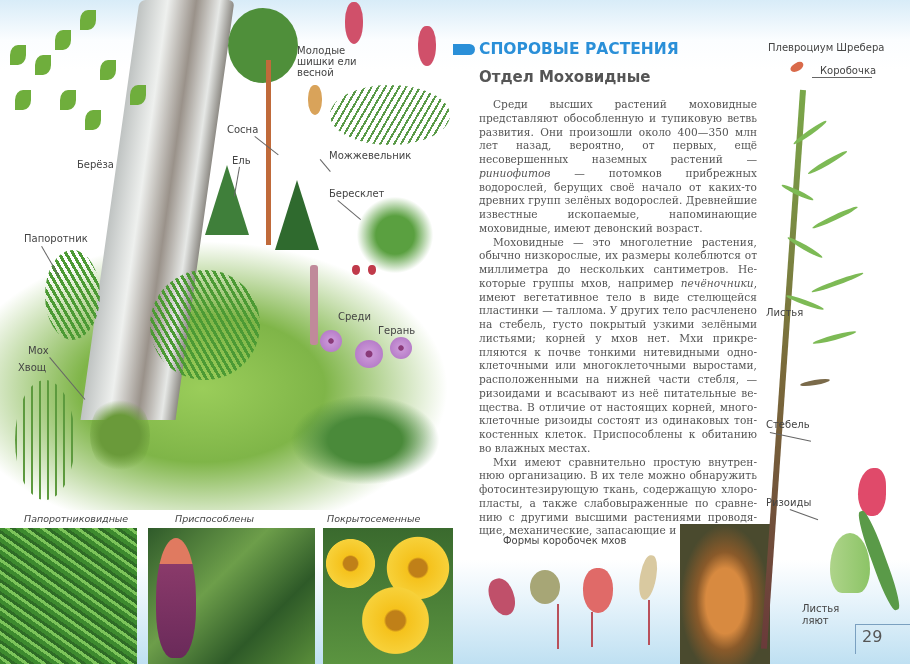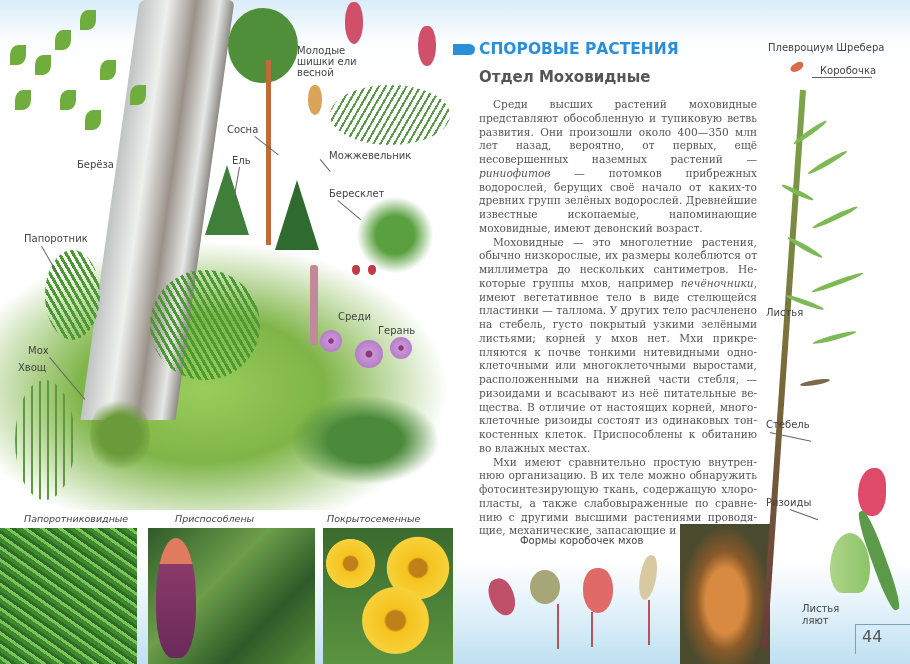--- a/index.html
+++ b/index.html
@@ -128,21 +128,21 @@
     <span class="section-title">СПОРОВЫЕ РАСТЕНИЯ</span>
   </div>
   <div class="sub-title">Отдел Моховидные</div>
 
   <div class="body">
     <p class="ind"><span>Среди высших растений моховидные представ­ляют обособленную и тупиковую ветвь разви­тия. Они произошли около 400—350 млн лет назад, вероятно, от первых, ещё несовершен­ных наземных растений — </span><i>риниофитов</i><span> — по­томков прибрежных водорослей, берущих своё начало от каких-то древних групп зелёных во­дорослей. Древнейшие известные ископаемые, напоминающие моховидные, имеют девонский возраст.</span></p>
     <p class="ind"><span>Моховидные — это многолетние растения, обычно низкорослые, их размеры колеблются от миллиметра до нескольких сантиметров. Не­которые группы мхов, например </span><i>печёночники</i><span>, имеют вегетативное тело в виде стелющейся пластинки — таллома. У других тело расчлене­но на стебель, густо покрытый узкими зелёны­ми листьями; корней у мхов нет. Мхи прикре­пляются к почве тонкими нитевидными одно­клеточными или многоклеточными выростами, расположенными на нижней части стебля, — ризоидами и всасывают из неё питательные ве­щества. В отличие от настоящих корней, много­клеточные ризоиды состоят из одинаковых тон­костенных клеток. Приспособлены к обитанию во влажных местах.</span></p>
     <p class="ind">Мхи имеют сравнительно простую внутрен­нюю организацию. В их теле можно обнаружить фотосинтезирующую ткань, содержащую хлоро­пласты, а также слабовыраженные по сравне­нию с другими высшими растениями проводя­щие, механические, запасающие и покровные</p>
   </div>
 
-  <span class="lbl" style="left:520px;top:535px">Формы коробочек мхов</span>
+  <span class="lbl" style="left:503px;top:535px">Формы коробочек мхов</span>
   <div>
     <div class="capsule" style="left:490px;top:578px;width:24px;height:38px;background:#c0506a;transform:rotate(-20deg)"></div>
     <div class="capsule" style="left:530px;top:570px;width:30px;height:34px;background:#a7a676;border-radius:50%"></div>
     <div class="stalk" style="left:557px;top:604px;height:45px"></div>
     <div class="capsule" style="left:583px;top:568px;width:30px;height:45px;background:#e06a68"></div>
     <div class="stalk" style="left:591px;top:612px;height:35px"></div>
     <div class="capsule" style="left:640px;top:555px;width:16px;height:45px;background:#d9c9a0;transform:rotate(10deg)"></div>
     <div class="stalk" style="left:648px;top:600px;height:45px"></div>
   </div>
   <div class="moss-photo"></div>
@@ -168,14 +168,14 @@
   <div class="leader" style="left:770px;top:432px;width:42px;transform:rotate(12deg)"></div>
   <span class="lbl it" style="left:766px;top:497px">Ризоиды</span>
   <div class="leader" style="left:790px;top:509px;width:30px;transform:rotate(20deg)"></div>
   <span class="lbl" style="left:802px;top:603px">Листья</span>
   <span class="lbl" style="left:802px;top:615px">ляют</span>
 
   <div class="redcap"></div>
   <div class="leafL"></div>
   <div class="leafR"></div>
 
-  <div class="pagenum">44</div>
+  <div class="pagenum">29</div>
 </div>
 
 </body></html>

